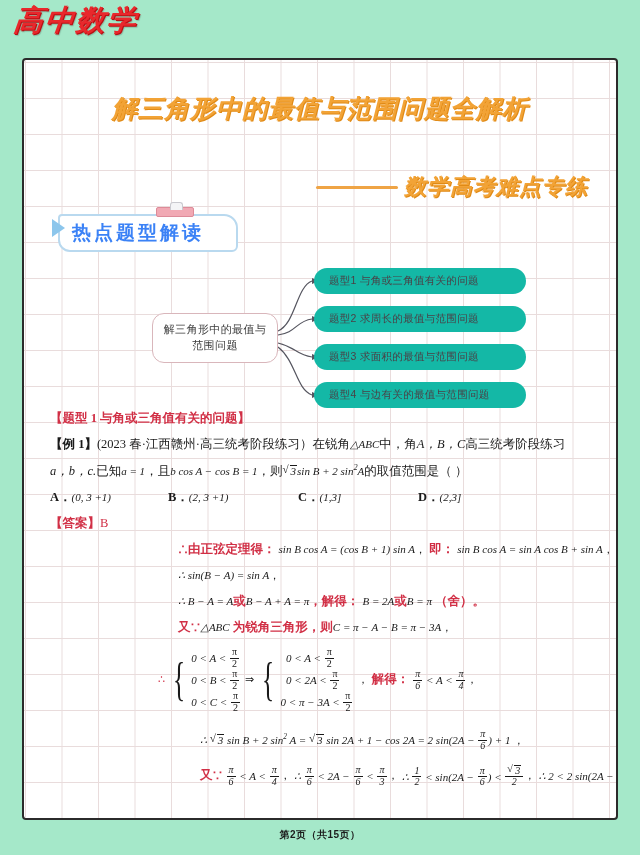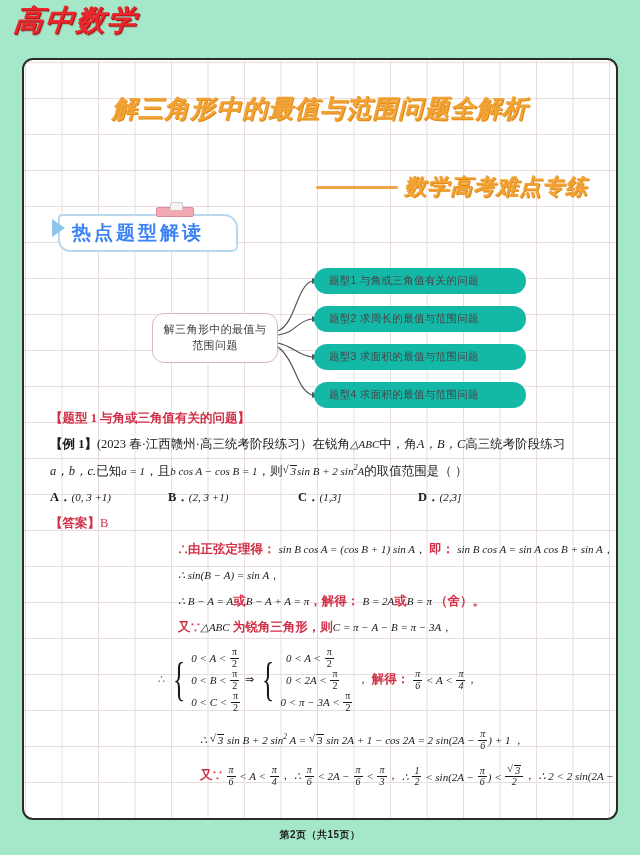--- a/index.html
+++ b/index.html
@@ -34,21 +34,21 @@
 
   
   .sheet {
     position: absolute;
     left: 22px;
     top: 58px;
     width: 596px;
     height: 762px;
     background: #ffffff;
     border: 2px solid #2b2b2b;
-    border-radius: 11px;
+    border-radius: 4px;
     overflow: hidden;
     box-sizing: border-box;
   }
   .grid {
     position: absolute;
     inset: 0;
     background-image:
       linear-gradient(to right, #e9dcdc 1px, transparent 1px),
       linear-gradient(to bottom, #e9dcdc 1px, transparent 1px);
     background-size: 36.5px 36px;
@@ -366,21 +366,21 @@
       <div class="mm-node mm-n0">
         <span>题型1  与角或三角值有关的问题</span>
       </div>
       <div class="mm-node mm-n1">
         <span>题型2  求周长的最值与范围问题</span>
       </div>
       <div class="mm-node mm-n2">
         <span>题型3  求面积的最值与范围问题</span>
       </div>
       <div class="mm-node mm-n3">
-        <span>题型4  求面积的最值与范围问题</span>
+        <span>题型4  与边有关的最值与范围问题</span>
       </div>
     </div>
 
     <div class="body-text">
 
       <div class="ln">
         <span class="tag">【题型 1   与角或三角值有关的问题】</span>
       </div>
 
       <div class="ln">

